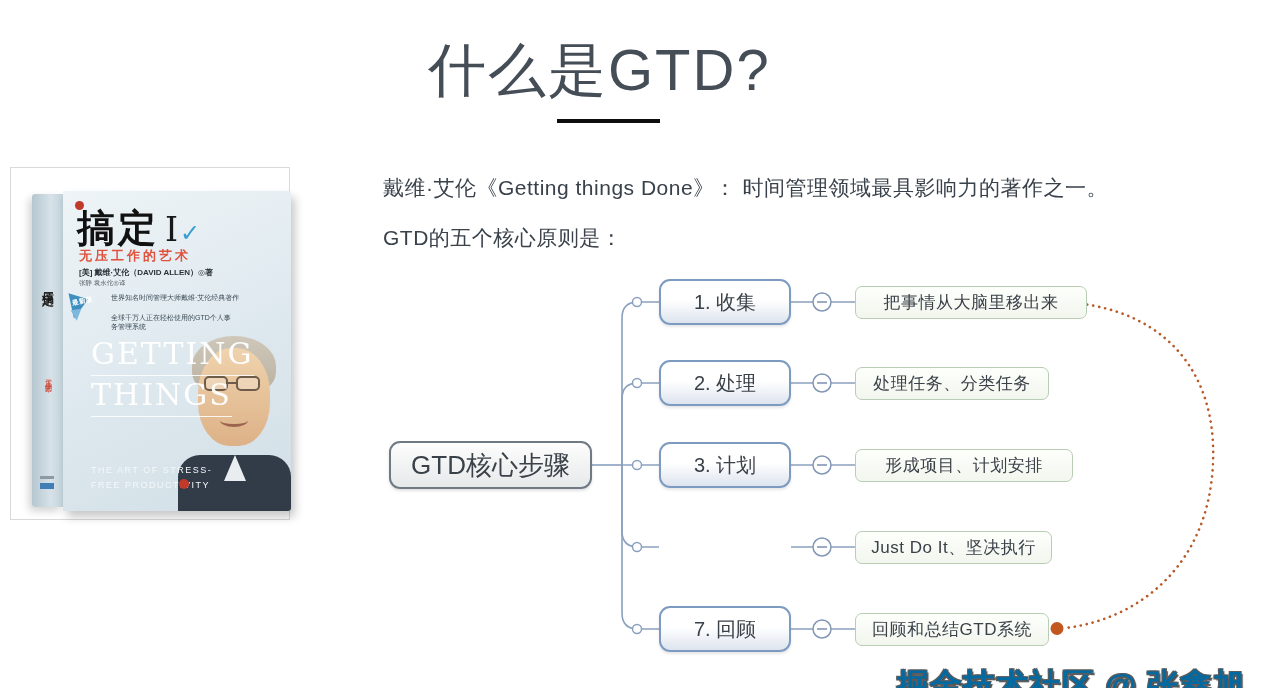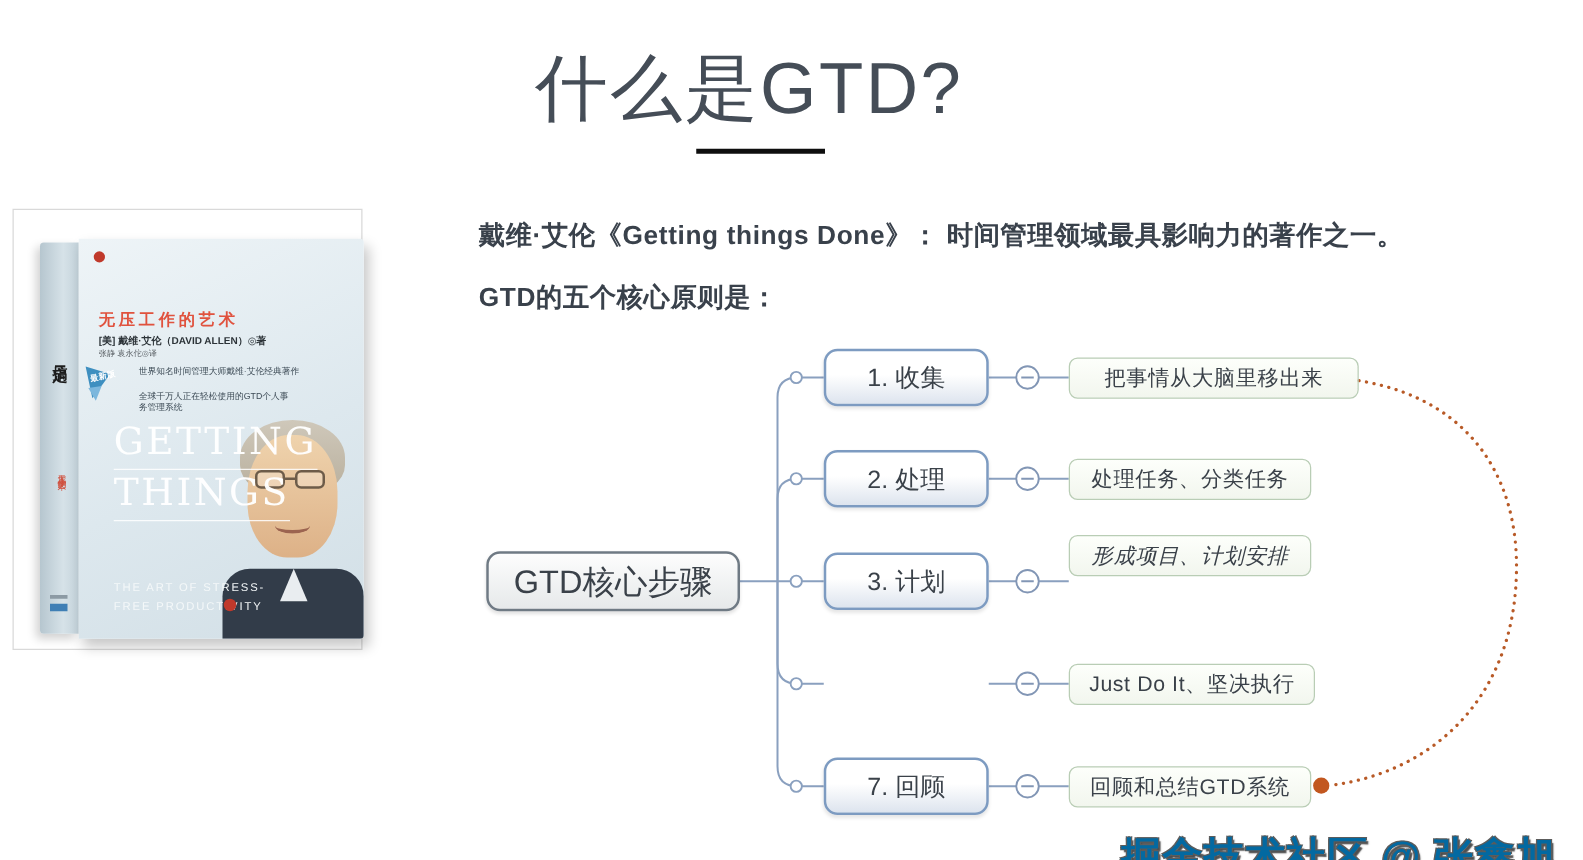--- a/index.html
+++ b/index.html
@@ -10,21 +10,21 @@
   }
   
   .slide-title {
     position:absolute; left:428px; top:32px; font-size:58px; font-weight:200;
     color:#454d57; letter-spacing:2px; white-space:nowrap;
   }
   .title-underline {
     position:absolute; left:557px; top:119px; width:103px; height:4px; background:#0e0e0e;
   }
   
-  .intro-line { position:absolute; left:383px; font-size:21px; font-weight:bold; color:#39414b; white-space:nowrap; letter-spacing:0.5px;text-align:right; }
+  .intro-line { position:absolute; left:383px; font-size:21px; font-weight:normal; color:#39414b; white-space:nowrap; letter-spacing:0.5px;text-align:right; }
   .intro-1 { top:174px; }
   .intro-2 { top:224px; }
   
   .book-panel {
     position:absolute; left:10px; top:167px; width:280px; height:353px;
     background:#ffffff; border:1px solid #d9d9d9;
   }
   .book-spine {
     position:absolute; left:21px; top:26px; width:31px; height:313px;
     background:linear-gradient(to right,#b6c6cf,#d6e2e8 60%,#c3d2da);
@@ -98,21 +98,21 @@
     background:linear-gradient(#ffffff 45%,#dde4ee); font-size:20px;
     box-shadow:0 2px 3px rgba(0,0,0,0.10);
   }
   .step-1 { top:279px; } .step-2 { top:360px; } .step-3 { top:442px; } .step-4 { top:524px; } .step-5 { top:606px; }
   .mm-desc {
     left:855px; height:33px;
     border:1.5px solid #b9cdb5; border-radius:7px;
     background:linear-gradient(#fdfffb,#f2f6ee); font-size:17px; letter-spacing:0.5px;
   }
   .desc-1 { top:286px; width:232px; } .desc-2 { top:367px; width:194px; }
-  .desc-3 { top:428px; width:194px;font-style:italic; } .desc-4 { top:531px; width:197px; }
+  .desc-3 { top:449px; width:218px; } .desc-4 { top:531px; width:197px; }
   .desc-5 { top:613px; width:194px; }
   
   .connector-svg { position:absolute; left:0; top:0; width:1266px; height:688px; pointer-events:none; }
   
   .watermark {
     position:absolute; right:20px; top:664px; font-size:32px; font-weight:bold; color:#0369a1;
     letter-spacing:1px; white-space:nowrap; z-index:20;
     text-shadow:-1px -1px 0 #5c5c5c, 1px -1px 0 #5c5c5c, -1px 1px 0 #5c5c5c, 2px 2px 1px #4e4e4e;
   }
 </style>
@@ -129,20 +129,23 @@
 
   <div class="book-panel">
     <div class="book-spine">
       <div class="spine-text">搞定 I</div>
       <div class="spine-sub">无压工作的艺术</div>
       <div class="spine-mark1"></div>
       <div class="spine-mark2"></div>
     </div>
     <div class="book-cover">
       <div class="cover-logo-dot"></div>
+      <div class="cover-title-row">
+        <span class="cover-title-cn">搞定</span><span class="cover-volume">I</span><span class="cover-check">✓</span>
+      </div>
       <div class="cover-subtitle">无压工作的艺术</div>
       <div class="cover-author">[美] 戴维·艾伦（DAVID ALLEN）◎著</div>
       <div class="cover-translator">张静 袁永佗◎译</div>
       <div class="plane-badge"></div>
       <div class="plane-badge-tail"></div>
       <div class="plane-badge-label">最新版</div>
       <div class="cover-blurb1">世界知名时间管理大师戴维·艾伦经典著作</div>
       <div class="cover-blurb2">全球千万人正在轻松使用的GTD个人事务管理系统</div>
 
       <div class="portrait">

